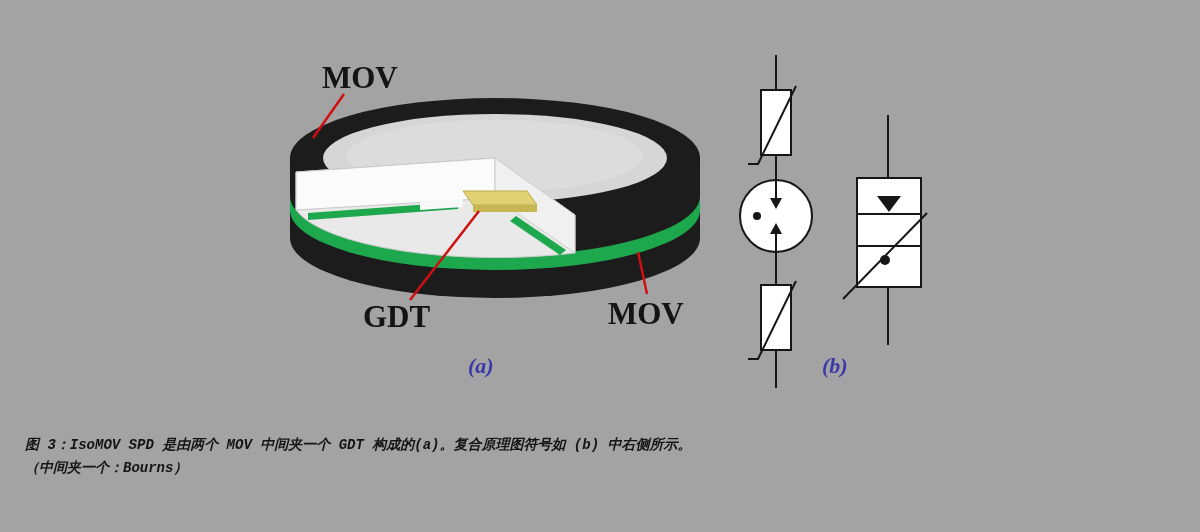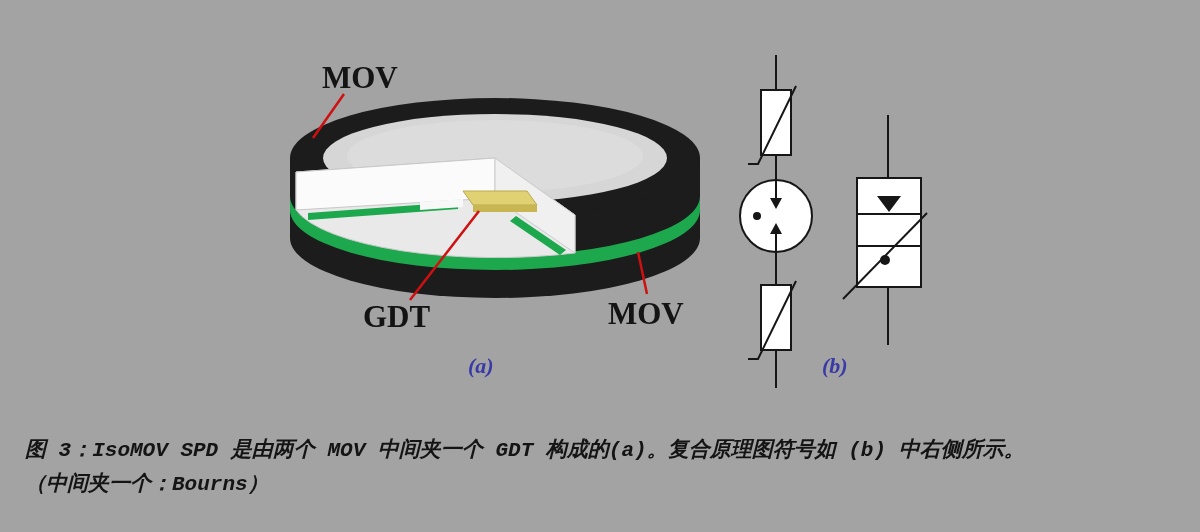--- a/index.html
+++ b/index.html
@@ -3,21 +3,21 @@
 <meta charset="utf-8">
 <style>
   html,body{margin:0;padding:0;background:#ffffff;}
   .canvas{position:relative;width:1200px;height:532px;background:#a3a3a3;overflow:hidden;
           font-family:"Liberation Sans",sans-serif;}
   svg{position:absolute;left:0;top:0;}
   .lbl{font-family:"Liberation Serif",serif;font-size:31px;font-weight:700;fill:#141414;}
   .tag{font-family:"Liberation Serif",serif;font-size:22px;font-style:italic;font-weight:700;fill:#3939a8;}
   .caption{position:absolute;left:25px;top:434px;width:1162px;
            font-family:"Liberation Mono","DejaVu Sans Mono",monospace;
-           font-style:italic;font-weight:700;font-size:21px;line-height:1.62;color:#141414;}
+           font-style:italic;font-weight:700;font-size:14px;line-height:1.62;color:#141414;}
   .caption-line{white-space:normal;}
 </style>
 </head>
 <body>
 
 <div class="canvas">
 
   <svg width="1200" height="425" viewBox="0 0 1200 425">
 
     <g>

